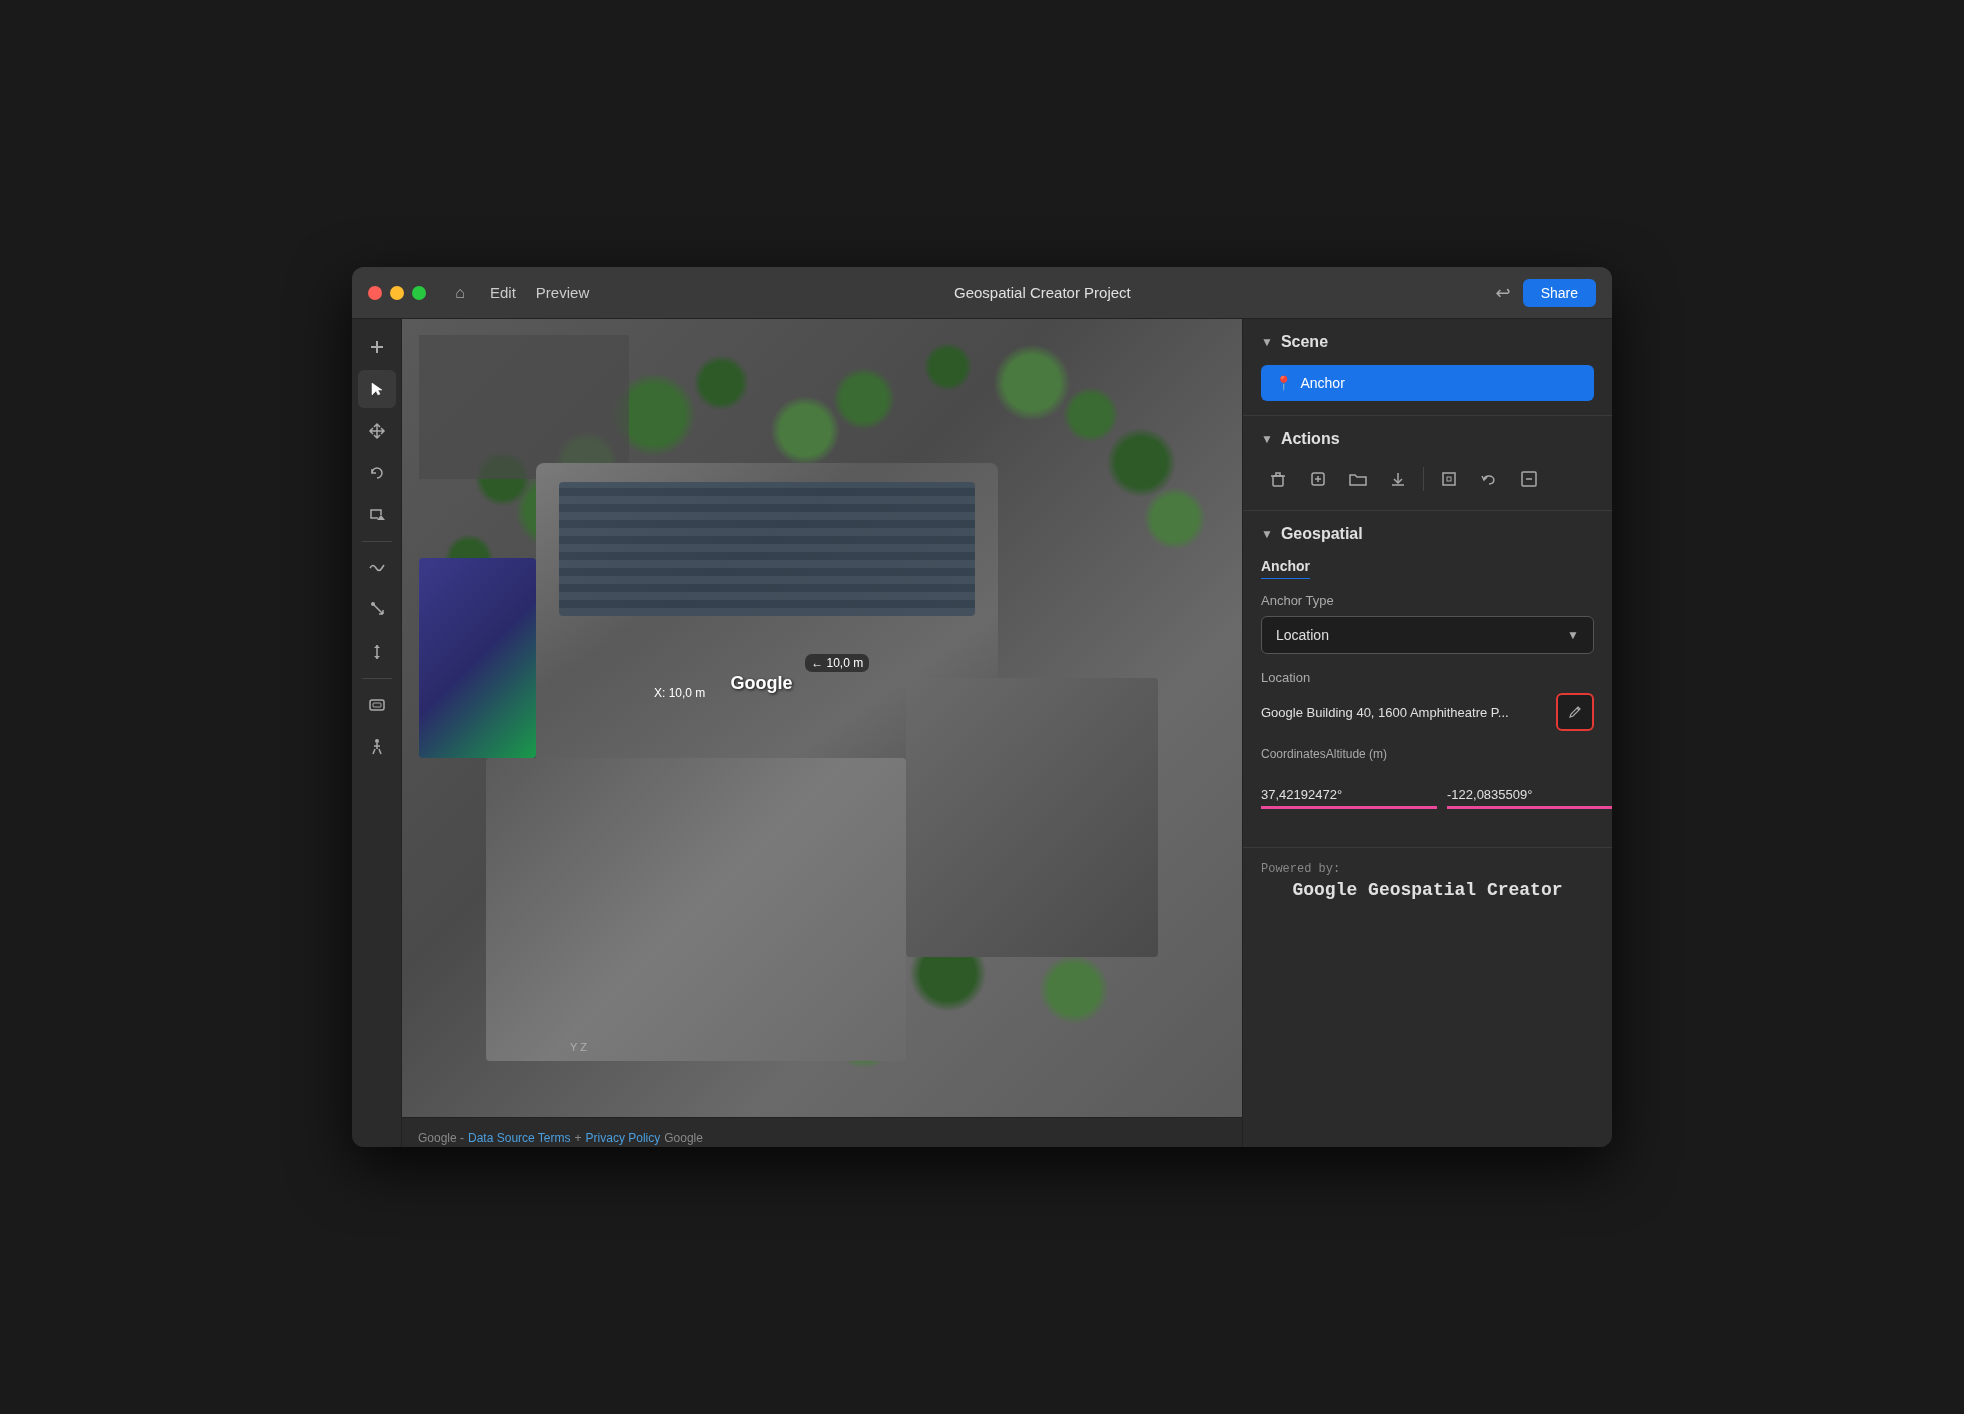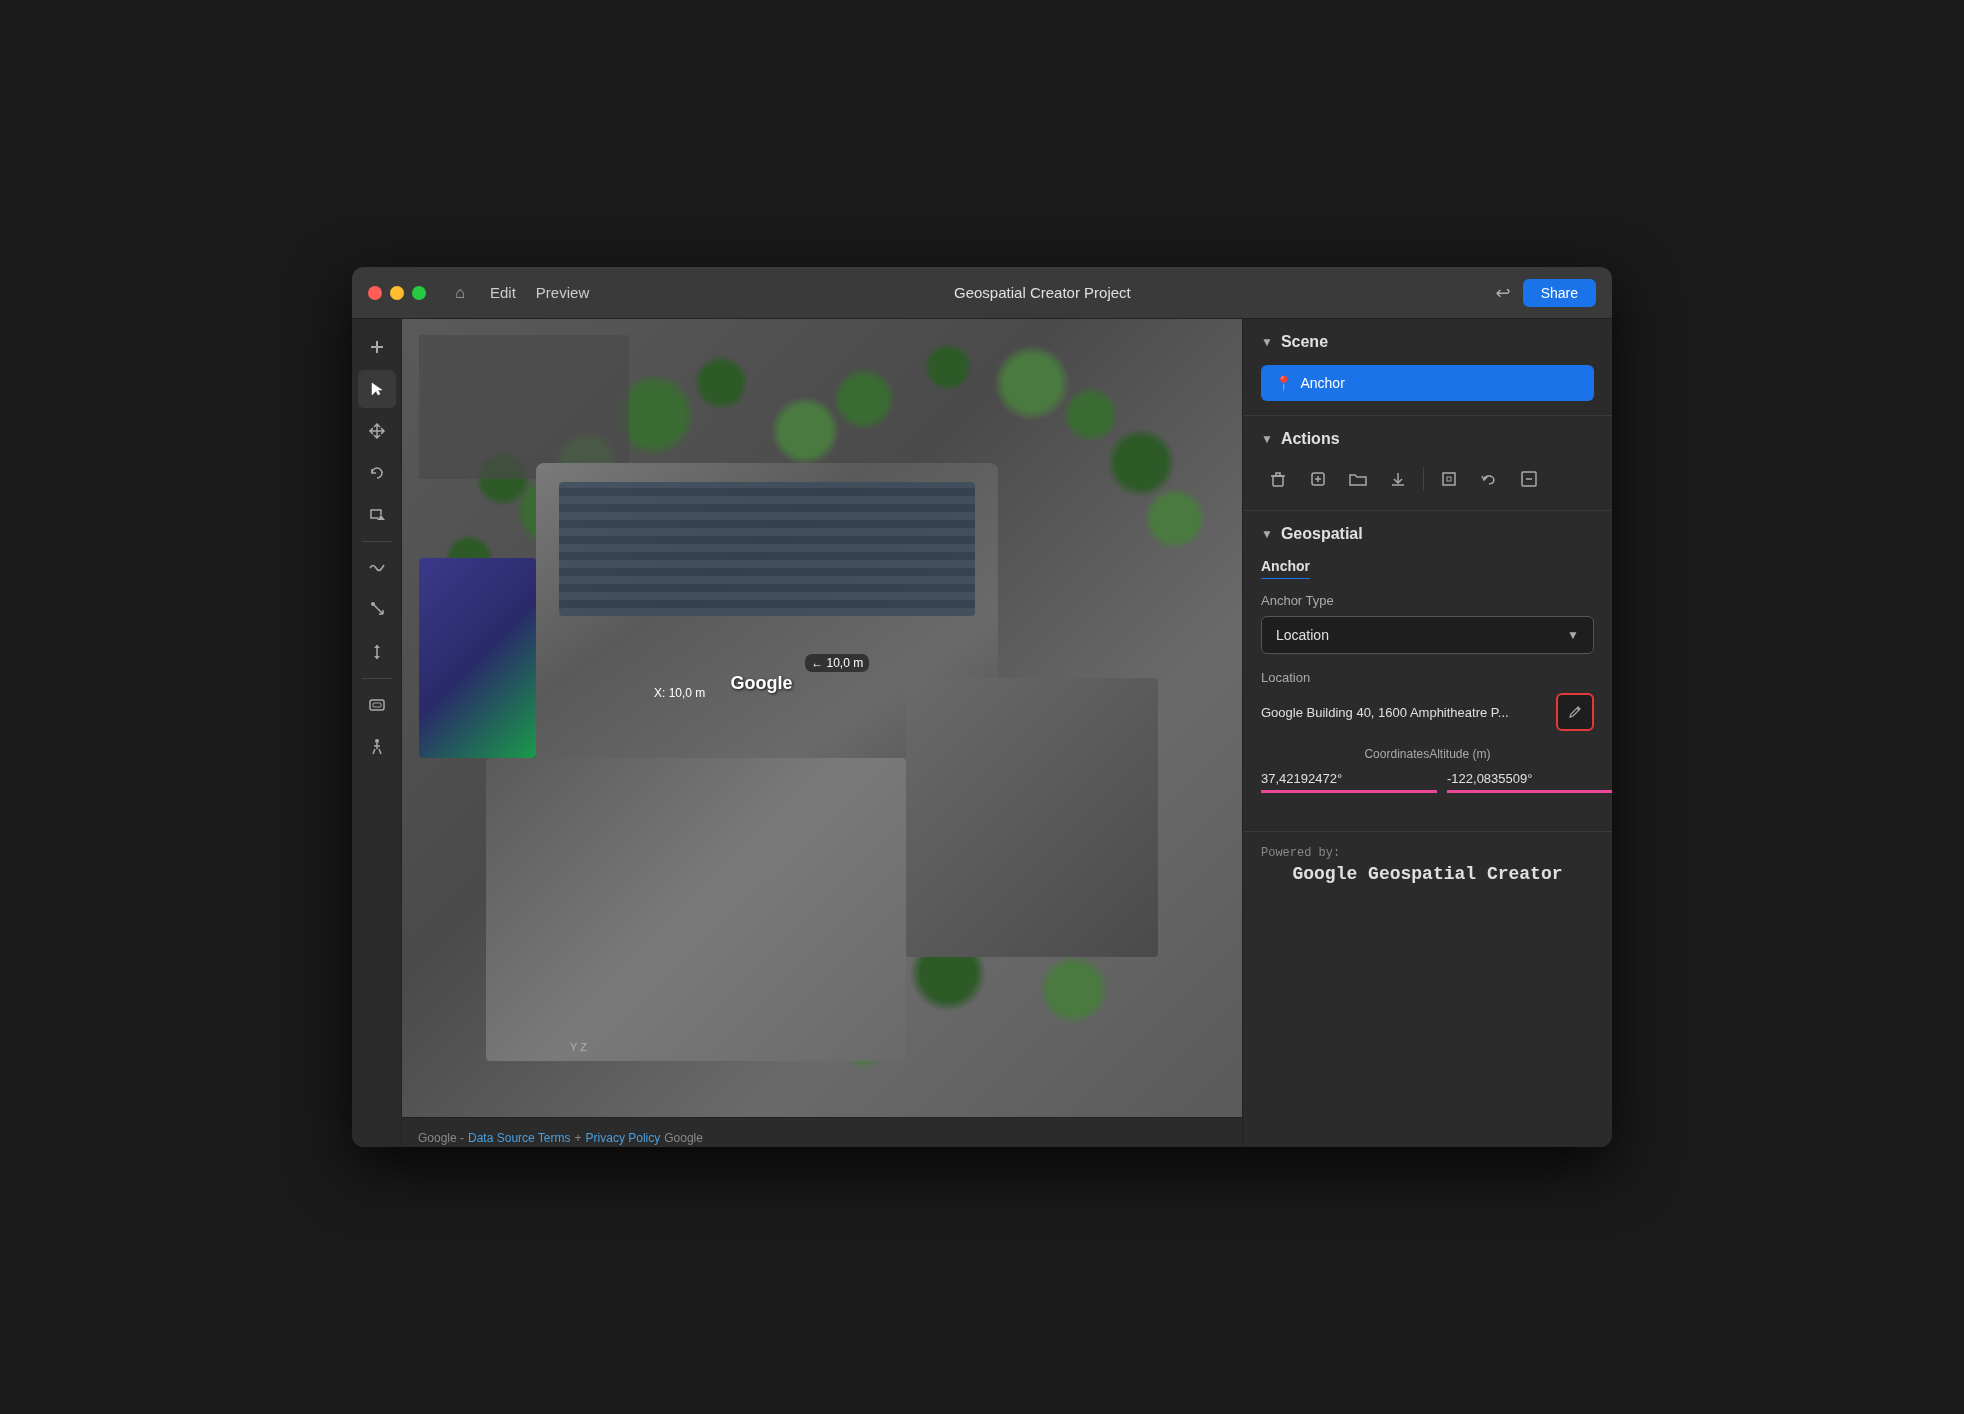--- a/index.html
+++ b/index.html
@@ -279,22 +279,22 @@
       align-items: center;
       justify-content: center;
       color: #aaa;
       font-size: 15px;
       cursor: pointer;
       flex-shrink: 0;
       background: #1e1e1e;
     }
     .coords-header {
       display: flex;
-      justify-content: center;
-      margin-bottom: 6px;
+      justify-content: flex-start;
+      margin-bottom: 22px;
     }
     .coords-label {
       color: #aaa;
       font-size: 12px;
     }
     .coords-row {
       display: flex;
       gap: 10px;
       margin-bottom: 20px;
     }

